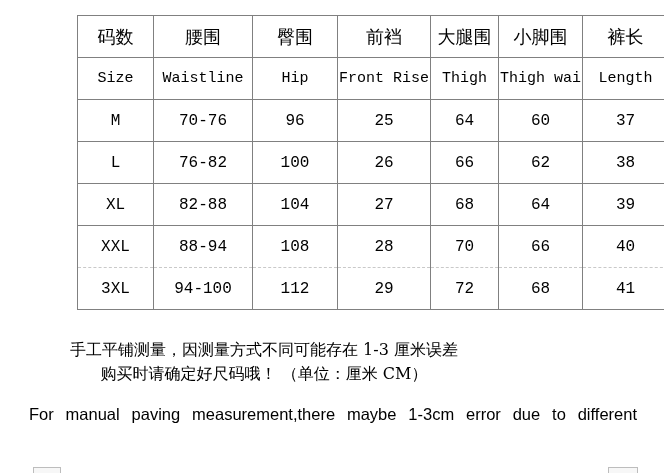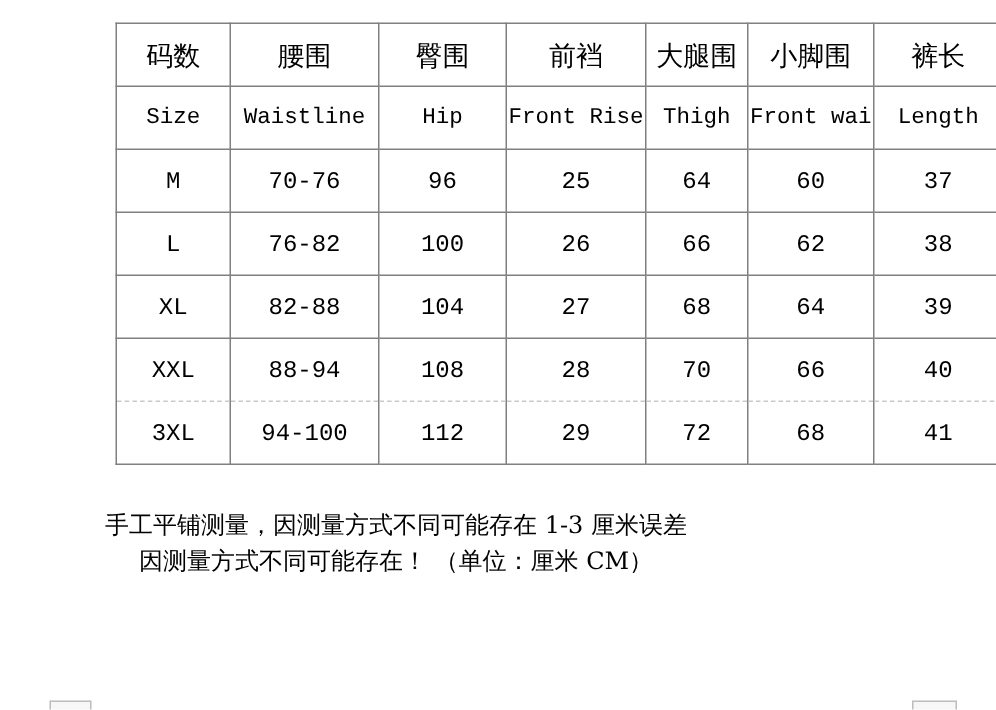--- a/index.html
+++ b/index.html
@@ -108,21 +108,21 @@
       <th>大腿围</th>
       <th>小脚围</th>
       <th>裤长</th>
     </tr>
     <tr class="row-en">
       <th>Size</th>
       <th>Waistline</th>
       <th>Hip</th>
       <th>Front Rise</th>
       <th>Thigh</th>
-      <th>Front wai</th>
+      <th>Thigh wai</th>
       <th>Length</th>
     </tr>
     <tr class="row-data row-m">
       <td>M</td>
       <td>70-76</td>
       <td>96</td>
       <td>25</td>
       <td>64</td>
       <td>60</td>
       <td>37</td>
@@ -162,20 +162,21 @@
       <td>72</td>
       <td>68</td>
       <td>41</td>
     </tr>
   </tbody>
     </table>
 </div>
 
 <div class="note-cn">
   <div>手工平铺测量，因测量方式不同可能存在 1-3 厘米误差</div>
-  <div>因测量方式不同可能存在！ （单位：厘米 CM）</div>
+  <div>购买时请确定好尺码哦！ （单位：厘米 CM）</div>
 </div>
 
 <div class="note-en">
+  <div class="just">For manual paving measurement,there maybe 1-3cm error due to different</div>
 </div>
 
 <div class="crop-box left"></div>
 <div class="crop-box right"></div>
 
 </body></html>

